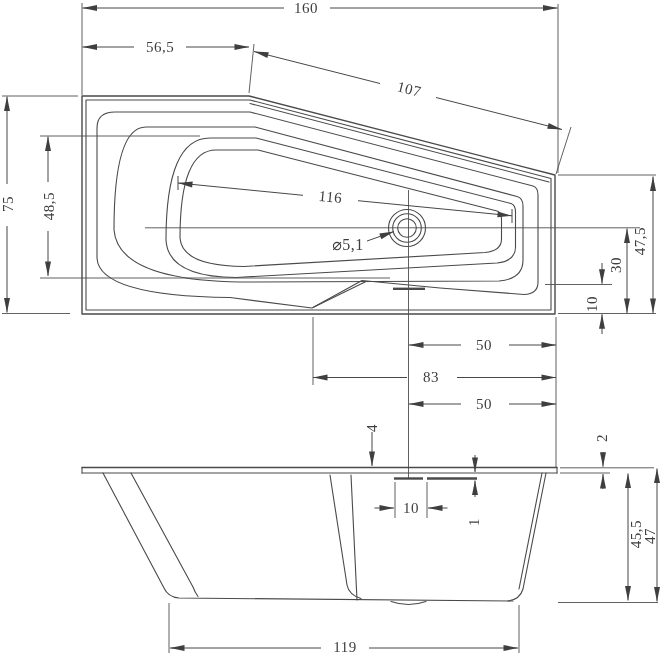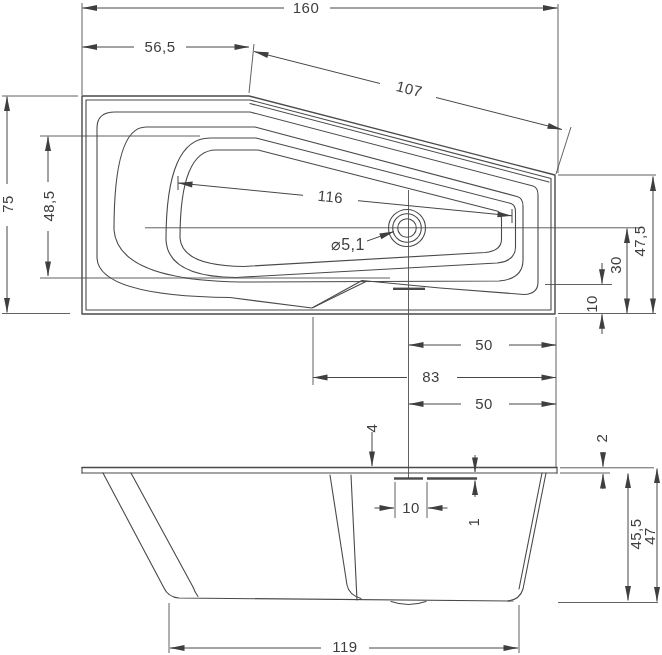--- a/index.html
+++ b/index.html
@@ -1,17 +1,17 @@
 <!DOCTYPE html>
 <html><head>
 <meta charset="utf-8">
 <style>
   html,body{margin:0;padding:0;background:#ffffff;}
   .sheet{position:relative;width:662px;height:655px;background:#ffffff;overflow:hidden;
-         font-family:Liberation Sans, sans-serif;}
+         font-family:Liberation Serif, serif;}
   svg{display:block;}
   .outline{stroke:#4a4a4a;fill:none;stroke-width:1.1;stroke-linecap:round;stroke-linejoin:round;}
   .heavy{stroke-width:1.4;}
   .thick{stroke-width:2.4;stroke-linecap:butt;}
   .dim{stroke:#474747;fill:none;stroke-width:1;}
   .ext{stroke:#4f4f4f;fill:none;stroke-width:0.9;}
   .lbl{fill:#3e3e3e;font-size:15px;letter-spacing:0.5px;}
   .lblbig{fill:#3e3e3e;font-size:16px;letter-spacing:0.5px;}
   #ah path{fill:#3f3f3f;}
   text{text-anchor:middle;}

